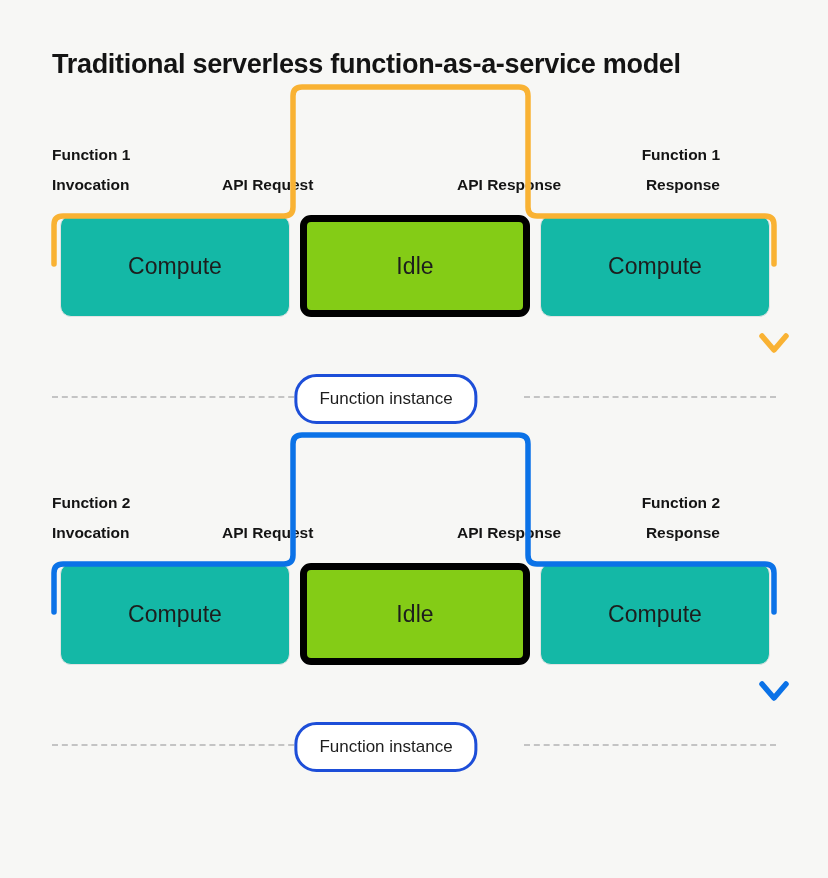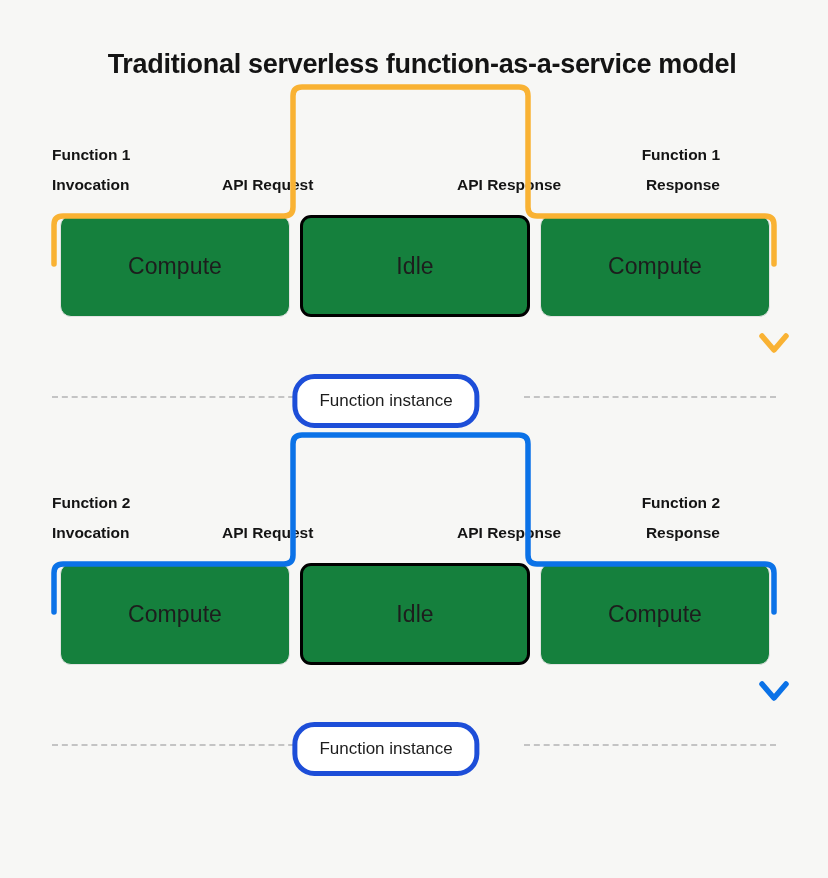--- a/index.html
+++ b/index.html
@@ -26,21 +26,20 @@
   .title {
     position: absolute;
     left: 52px;
     top: 48px;
     width: 740px;
     font-size: 27px;
     font-weight: bold;
     letter-spacing: -0.3px;
     color: #141414;
     line-height: 1.2;
-    text-align: center;
   }
 
   
   .flow {
     position: absolute;
     left: 0;
     width: 772px;
   }
   .flow-1 { top: 140px; }
   .flow-2 { top: 488px; }
@@ -95,26 +94,26 @@
     border-radius: 11px;
     box-sizing: border-box;
     display: flex;
     align-items: center;
     justify-content: center;
     font-size: 23px;
     color: #1d1d1d;
     letter-spacing: 0.1px;
   }
   .box-compute {
-    background: #15803d;
+    background: #14b8a6;
     border: 1px solid #e3e3e3;
   }
   .box-idle {
-    background: #15803d;
-    border: 3px solid #000000;
+    background: #84cc16;
+    border: 7px solid #000000;
   }
   .box-a { left: 60px;  width: 230px; }
   .box-b { left: 300px; width: 230px; }
   .box-c { left: 540px; width: 230px; }
 
   
   .instance-row {
     position: relative;
     height: 62px;
   }
@@ -128,21 +127,21 @@
   .dash-right { left: 524px; width: 252px; }
 
   .instance-pill {
     position: absolute;
     left: 50%;
     top: 8px;
     transform: translateX(-50%);
     height: 44px;
     padding: 0 22px;
     background: #ffffff;
-    border: 5px solid #1d4ed8;
+    border: 3px solid #1d4ed8;
     border-radius: 22px;
     display: flex;
     align-items: center;
     justify-content: center;
     font-size: 17px;
     color: #1d1d1d;
     white-space: nowrap;
   }
 </style>
 </head>

